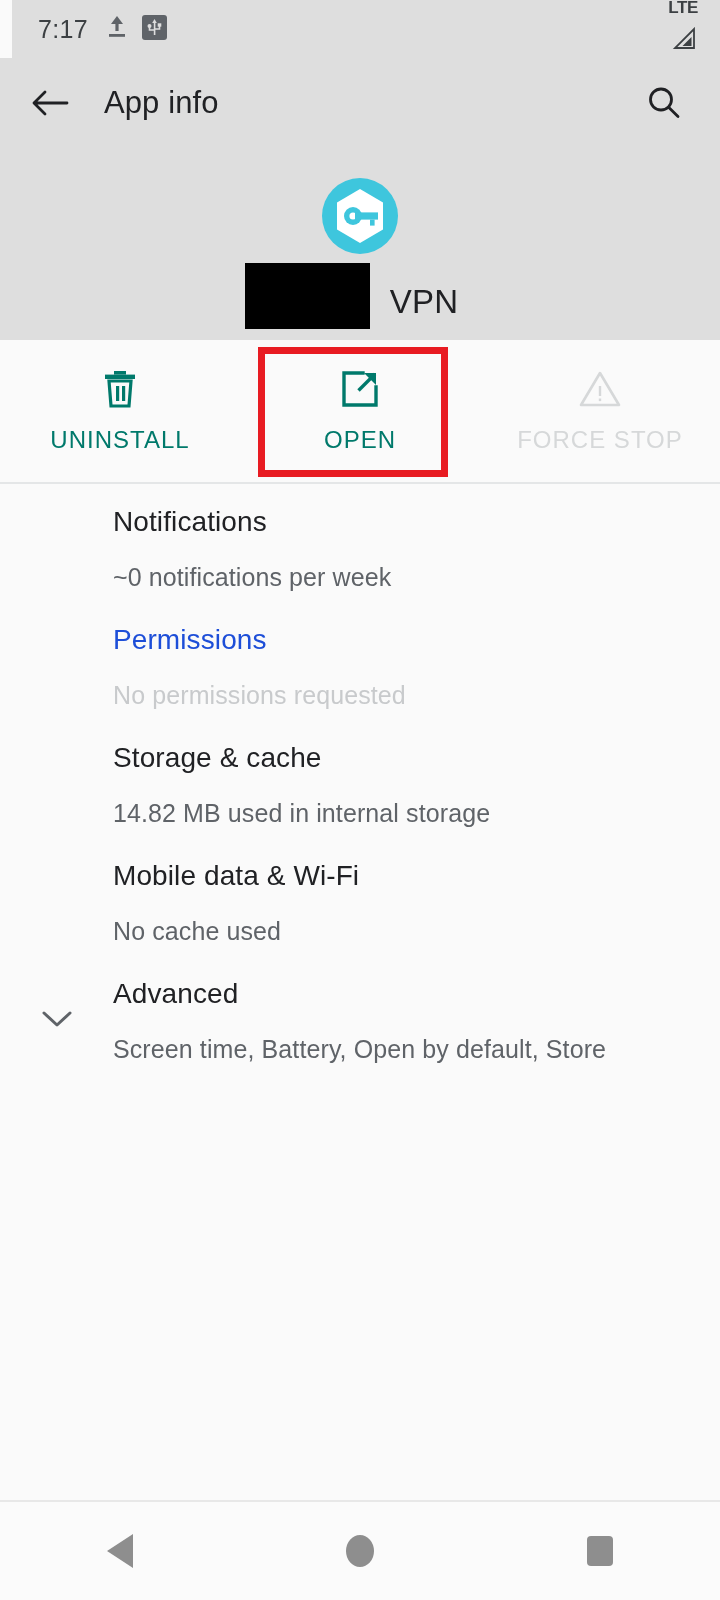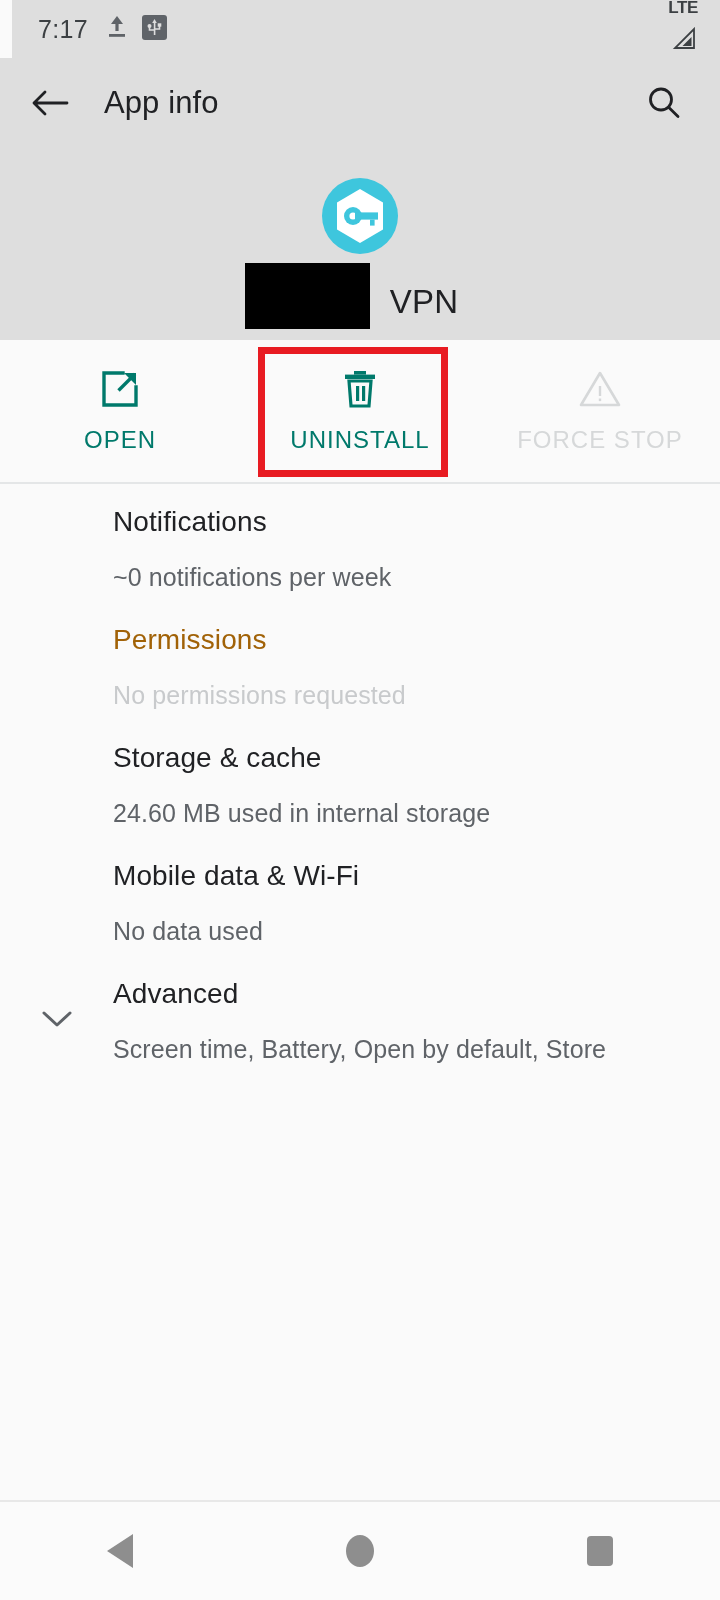--- a/index.html
+++ b/index.html
@@ -208,21 +208,21 @@
     line-height: 1.22;
     letter-spacing: 0.1px;
   }
   .list-subtitle {
     font-size: 25px;
     color: #5f6368;
     line-height: 1.25;
     margin-top: 23px;
     letter-spacing: 0.1px;
   }
-  .list-item.disabled .list-title { color: #a16207; }
+  .list-item.disabled .list-title { color: #1d4ed8; }
   .list-item.disabled .list-subtitle { color: #c8cacc; }
 
   
   .nav-bar {
     position: absolute;
     bottom: 0; left: 0;
     width: 720px; height: 100px;
     background: #fbfbfb;
     border-top: 2px solid #e8e8e8;
     display: flex;
@@ -368,42 +368,42 @@
     <div class="app-name-row">
       <span class="app-name-text">VPN</span>
       <span class="redaction-box"></span>
     </div>
   </div>
 
   <div class="action-row">
 
     <div class="action-btn">
       <span class="action-icon">
-        <svg width="40" height="40" viewBox="0 0 40 40">
-          <path d="M23 4 L4 4 L4 36 L36 36 L36 18" stroke="#00796b" stroke-width="3.4" fill="none" stroke-linecap="square"></path>
-          <path d="M18.5 21.5 L35 5" stroke="#00796b" stroke-width="3.4" fill="none"></path>
-          <path d="M24 4 L36 4 L36 16 Z" fill="#00796b"></path>
-        </svg>
-      </span>
-      <span class="action-label">OPEN</span>
-    </div>
-
-    <div class="action-btn">
-      <span class="action-icon">
         <svg width="36" height="40" viewBox="0 0 36 40">
           <rect x="12" y="2" width="12" height="3.6" fill="#00796b"></rect>
           <rect x="3" y="5.6" width="30" height="4.4" fill="#00796b"></rect>
           <path d="M7 12 L29 12 L27 37 L9 37 Z" stroke="#00796b" stroke-width="3.2" fill="none"></path>
           <rect x="14" y="17" width="3.2" height="15" fill="#00796b"></rect>
           <rect x="20" y="17" width="3.2" height="15" fill="#00796b"></rect>
         </svg>
       </span>
       <span class="action-label">UNINSTALL</span>
     </div>
 
+    <div class="action-btn">
+      <span class="action-icon">
+        <svg width="40" height="40" viewBox="0 0 40 40">
+          <path d="M23 4 L4 4 L4 36 L36 36 L36 18" stroke="#00796b" stroke-width="3.4" fill="none" stroke-linecap="square"></path>
+          <path d="M18.5 21.5 L35 5" stroke="#00796b" stroke-width="3.4" fill="none"></path>
+          <path d="M24 4 L36 4 L36 16 Z" fill="#00796b"></path>
+        </svg>
+      </span>
+      <span class="action-label">OPEN</span>
+    </div>
+
     <div class="action-btn disabled">
       <span class="action-icon">
         <svg width="44" height="40" viewBox="0 0 44 40">
           <path d="M22 4 L41 36 L3 36 Z" stroke="#d6d8d9" stroke-width="2.6" fill="none" stroke-linejoin="round"></path>
           <rect x="20.8" y="17" width="2.4" height="10" fill="#d6d8d9"></rect>
           <rect x="20.8" y="29.5" width="2.4" height="2.6" fill="#d6d8d9"></rect>
         </svg>
       </span>
       <span class="action-label">FORCE STOP</span>
     </div>
@@ -426,29 +426,29 @@
       <span class="list-text">
         <div class="list-title">Permissions</div>
         <div class="list-subtitle">No permissions requested</div>
       </span>
     </div>
 
     <div class="list-item">
       <span class="list-leading"></span>
       <span class="list-text">
         <div class="list-title">Storage &amp; cache</div>
-        <div class="list-subtitle">24.60 MB used in internal storage</div>
+        <div class="list-subtitle">14.82 MB used in internal storage</div>
       </span>
     </div>
 
     <div class="list-item">
       <span class="list-leading"></span>
       <span class="list-text">
         <div class="list-title">Mobile data &amp; Wi-Fi</div>
-        <div class="list-subtitle">No data used</div>
+        <div class="list-subtitle">No cache used</div>
       </span>
     </div>
 
     <div class="list-item">
       <span class="list-leading">
         <svg width="34" height="22" viewBox="0 0 34 22">
           <path d="M4 5 L17 17 L30 5" stroke="#5f6368" stroke-width="3" fill="none" stroke-linecap="round" stroke-linejoin="round"></path>
         </svg>
       </span>
       <span class="list-text">

